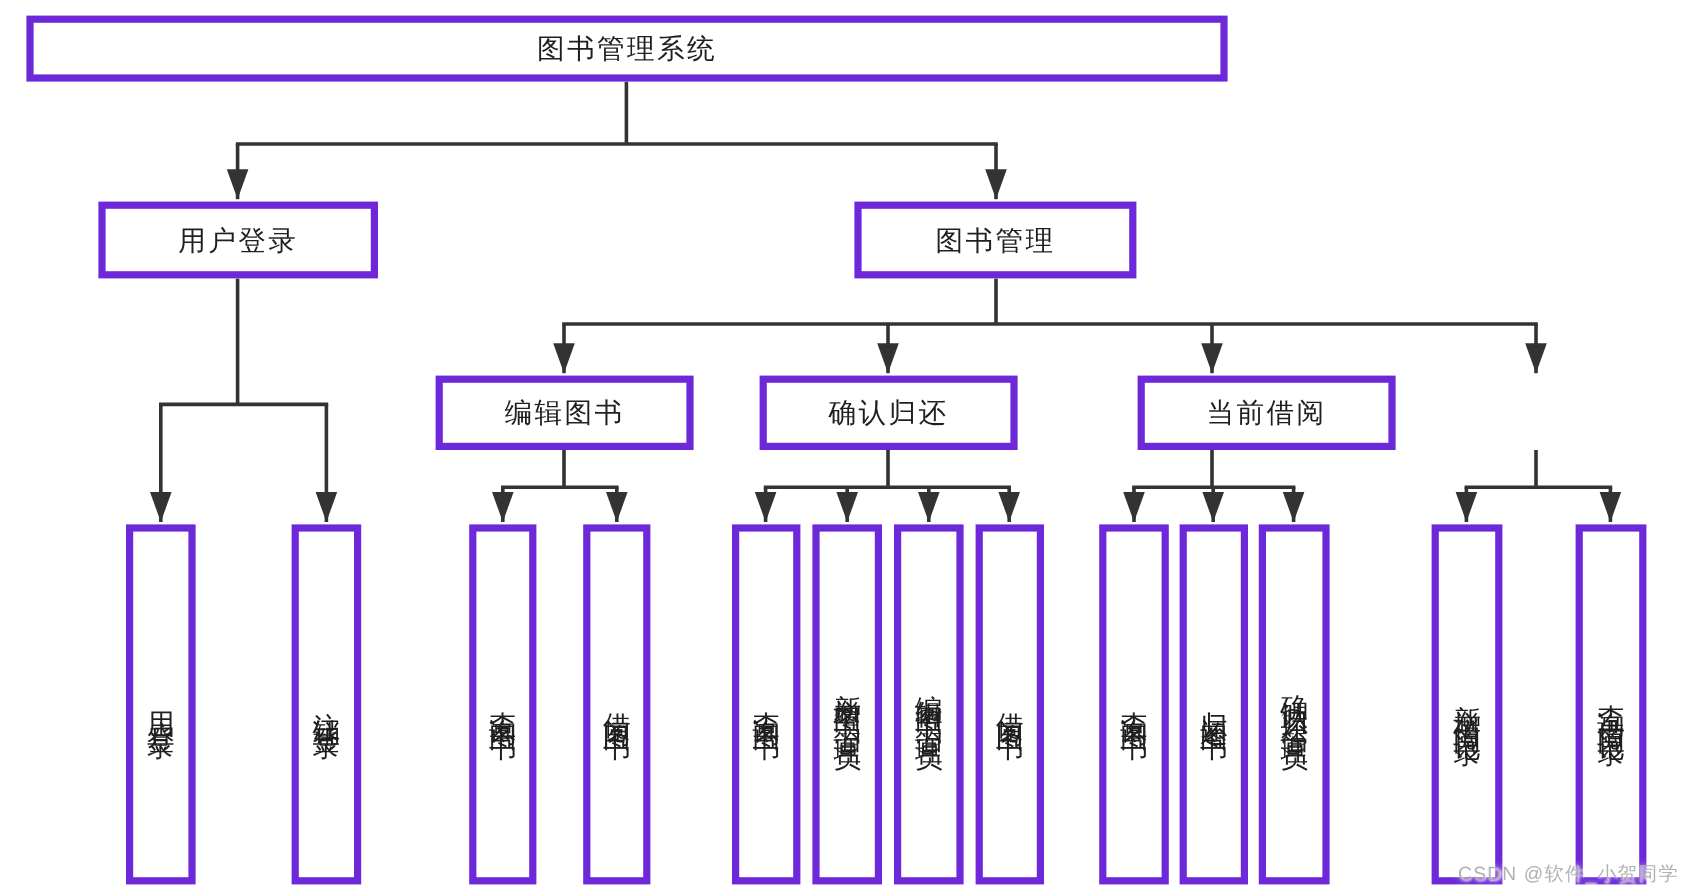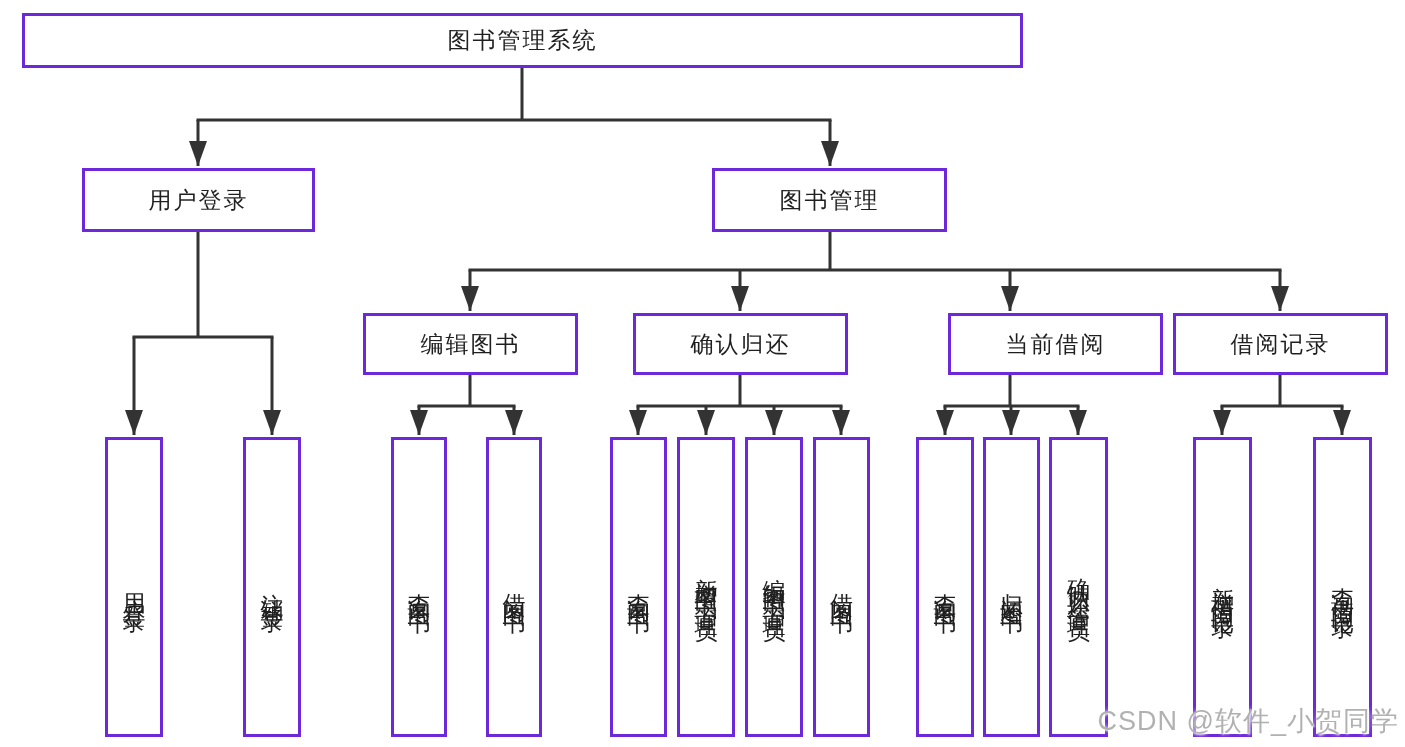--- a/index.html
+++ b/index.html
@@ -12,21 +12,21 @@
     font-family: "Liberation Sans", "DejaVu Sans", sans-serif;
   }
   .wires {
     position: absolute;
     left: 0; top: 0;
     width: 1405px; height: 747px;
   }
   .box {
     position: absolute;
     box-sizing: border-box;
-    border: 3px solid #6d28d9;
+    border: 6px solid #6d28d9;
     background: #ffffff;
     display: flex;
     align-items: center;
     justify-content: center;
   }
   .lbl {
     font-size: 23px;
     color: #1f1f1f;
     letter-spacing: 2px;
     white-space: nowrap;
@@ -36,21 +36,21 @@
     text-orientation: mixed;
     font-size: 23px;
     color: #1f1f1f;
     letter-spacing: 6px;
     line-height: 1;
   }
   .watermark {
     position: absolute;
     right: 6px;
     bottom: 8px;
-    font-size: 27px;
+    font-size: 16px;
     color: rgba(173, 173, 173, 0.95);
     text-shadow: 0 0 5px #ffffff, 1px 1px 2px #ffffff;
     letter-spacing: 1px;
     white-space: nowrap;
   }
 </style>
 </head>
 <body>
 
 <div class="stage">
@@ -118,23 +118,20 @@
 
   <div class="box" style="left:363px;top:313px;width:215px;height:62px">
     <span class="lbl">编辑图书</span>
   </div>
   <div class="box" style="left:633px;top:313px;width:215px;height:62px">
     <span class="lbl">确认归还</span>
   </div>
   <div class="box" style="left:948px;top:313px;width:215px;height:62px">
     <span class="lbl">当前借阅</span>
   </div>
-  <div class="box" style="left:1173px;top:313px;width:215px;height:62px">
-    <span class="lbl">借阅记录</span>
-  </div>
 
   <div class="box" style="left:105px;top:437px;width:58px;height:300px">
     <span class="vlbl">用户登录</span>
   </div>
   <div class="box" style="left:243px;top:437px;width:58px;height:300px">
     <span class="vlbl">注销登录</span>
   </div>
 
   <div class="box" style="left:391px;top:437px;width:56px;height:300px">
     <span class="vlbl">查询图书</span>

